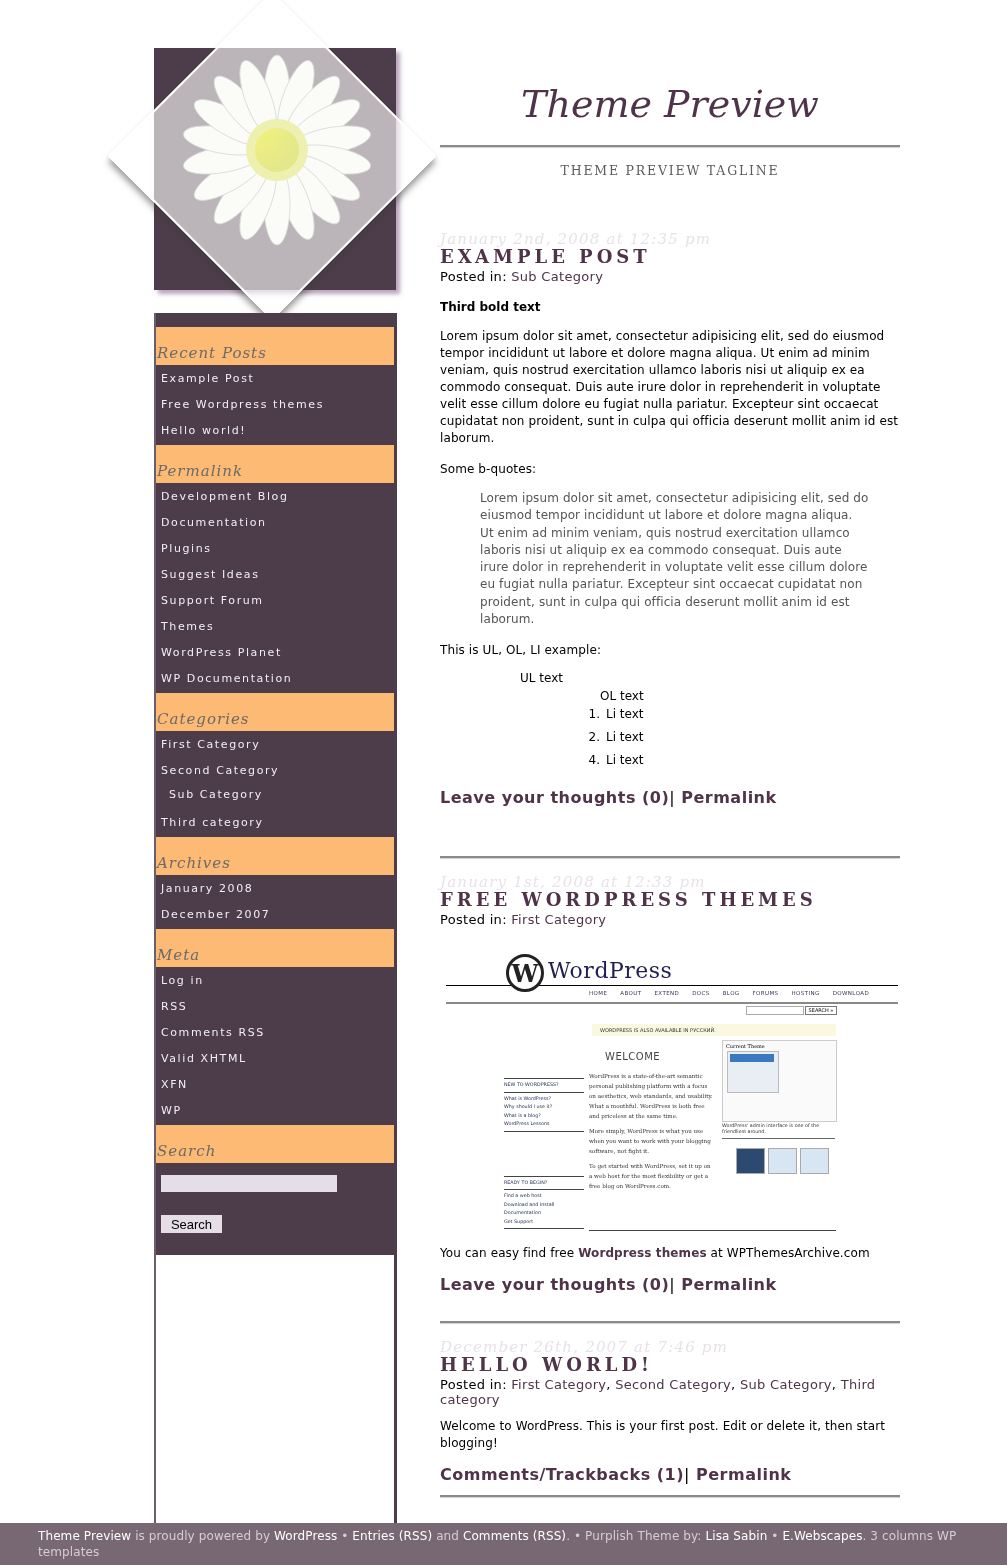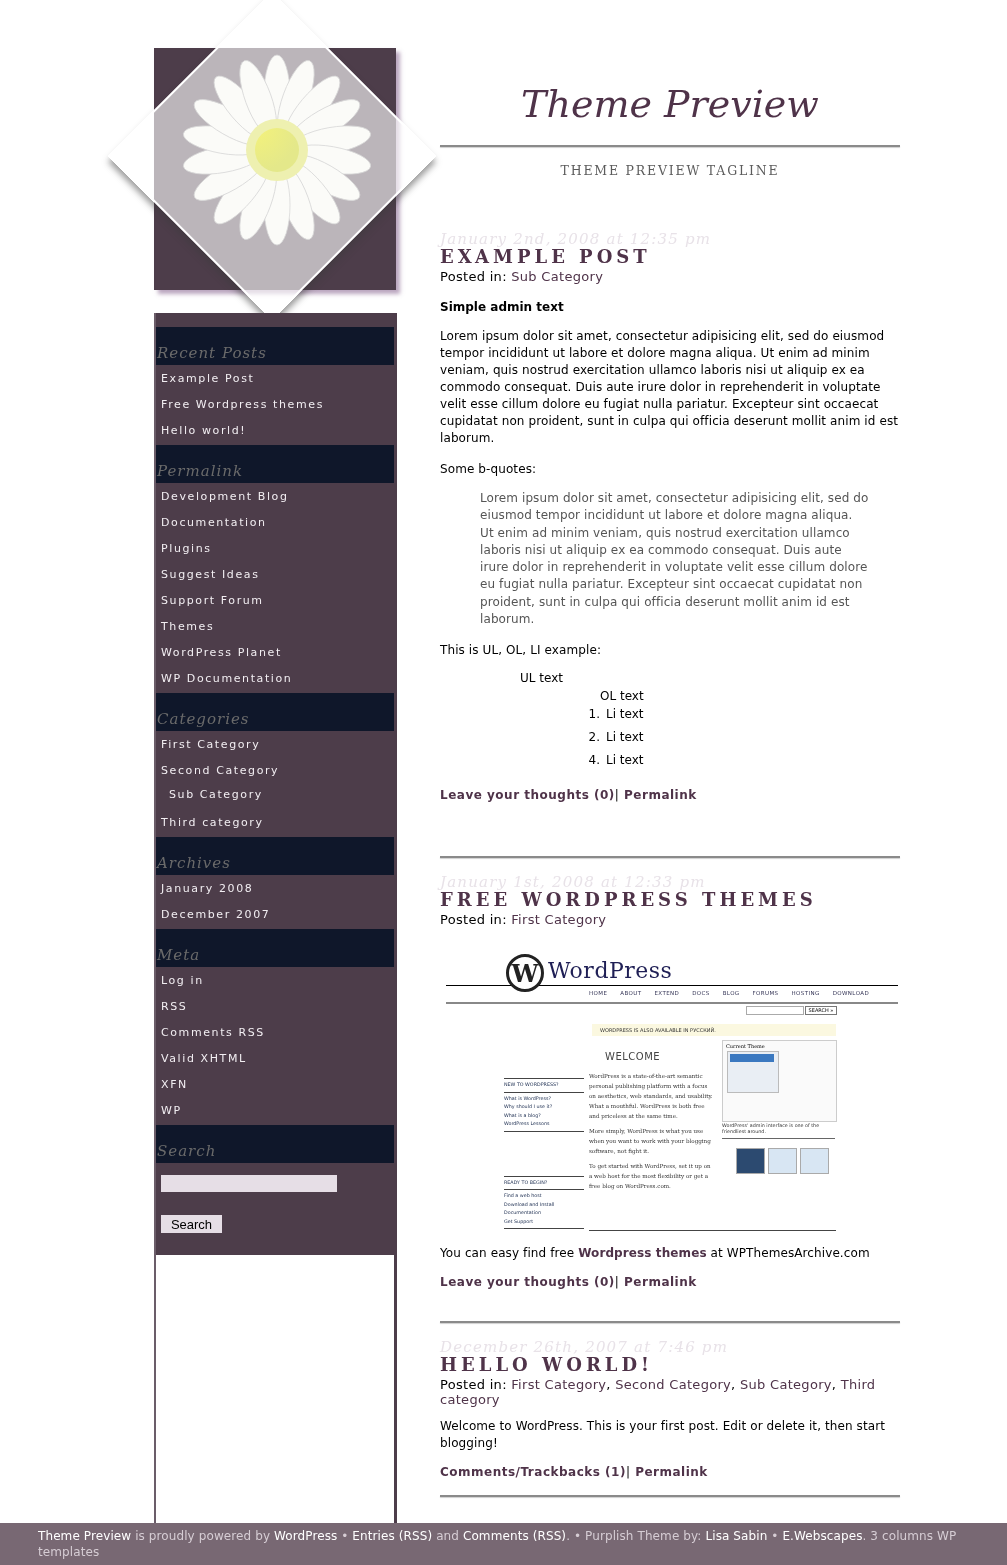--- a/index.html
+++ b/index.html
@@ -13,21 +13,21 @@
   .logo-diamond { position:absolute; left:49px; top:40px; width:228px; height:228px;
                   transform:rotate(45deg); transform-origin:center;
                   background:rgba(255,255,255,0.62); border:2px solid #ffffff;
                   box-shadow:4px 4px 6px rgba(60,60,60,0.5); }
   .flower { position:absolute; left:70px; top:50px; width:200px; height:200px; }
 
   
   .sidebar { position:absolute; left:154px; top:313px; width:238px; height:1210px;
              border-left:2px solid #6b5d69; border-right:3px solid #4d3d4a; background:#fff; }
   .sidebar-topbar { height:14px; background:#4d3d4a; }
-  .widget-title { height:38px; background:#0f172a; display:flex; align-items:flex-end;
+  .widget-title { height:38px; background:#fdba74; display:flex; align-items:flex-end;
                   font-family:"DejaVu Serif", serif; font-style:italic; font-size:15px; color:#6a6a6a;
                   letter-spacing:1px; padding:0 0 3px 1px; box-sizing:border-box; }
   .widget-list { background:#4d3d4a; padding:2px 0 0 0; margin:0; list-style:none; }
   .widget-list li { height:26px; line-height:24px; padding-left:5px; font-size:11px; letter-spacing:1.6px;
                     color:#f2eef2; white-space:nowrap; }
   .widget-list li.sub { padding-left:13px; height:26px; }
   .search-box { background:#4d3d4a; height:92px; position:relative; }
   .search-input { position:absolute; left:5px; top:12px; width:176px; height:17px; border:none;
                   background:#e6dee6; padding:0; }
   .search-btn { position:absolute; left:5px; top:52px; width:61px; height:18px; border:none;
@@ -49,21 +49,21 @@
                 color:#4f3349; height:22px; line-height:20px; }
   .posted-in { font-size:13px; color:#000; letter-spacing:0.3px; }
   .posted-in .cat { color:#4f3349; }
   .bold-line { font-weight:bold; font-size:12px; margin-top:16px; }
   .para { font-size:12px; line-height:17px; margin-top:14px; letter-spacing:0.1px; }
   .bquote { font-size:12px; line-height:17.3px; color:#555; margin:12px 30px 0 40px; letter-spacing:0.1px; }
   .ul-text { margin-left:80px; font-size:12px; margin-top:12px; }
   .ol-text { margin-left:160px; font-size:12px; margin-top:4px; }
   .li-row { margin-left:140px; font-size:12px; height:23px; line-height:23px; }
   .li-num { display:inline-block; width:20px; text-align:right; margin-right:6px; }
-  .post-links { font-size:12px; font-weight:bold; color:#4f3349; letter-spacing:0.5px; }
+  .post-links { font-size:16px; font-weight:bold; color:#4f3349; letter-spacing:0.5px; }
   .post-links .sep { color:#000; font-weight:normal; }
   .wp-link { color:#4f3349; font-weight:bold; }
 
   
   .wp-shot { position:absolute; left:446px; top:948px; width:452px; height:285px; background:#fff; }
   .wp-logo-circle { position:absolute; left:60px; top:6px; width:38px; height:38px; border-radius:50%;
                     border:3px solid #222; box-sizing:border-box; background:#fff; font-family:"DejaVu Serif", serif;
                     font-size:24px; font-weight:bold; text-align:center; line-height:33px; color:#222; }
   .wp-logo-text { position:absolute; left:102px; top:10px; font-family:"DejaVu Serif", serif; font-size:22px;
                   color:#1f1f55; letter-spacing:0.5px; }
@@ -195,21 +195,21 @@
   </div>
 </div>
 
 <div class="post" style="top:231px;">
   <div class="post-date">January 2nd, 2008 at 12:35 pm</div>
   <div class="post-title">EXAMPLE POST</div>
   <div class="posted-in">
     <span>Posted in:</span>
     <span class="cat">Sub Category</span>
   </div>
-  <div class="bold-line">Simple admin text</div>
+  <div class="bold-line">Third bold text</div>
   <div class="para">Lorem ipsum dolor sit amet, consectetur adipisicing elit, sed do eiusmod tempor incididunt ut labore et dolore magna aliqua. Ut enim ad minim veniam, quis nostrud exercitation ullamco laboris nisi ut aliquip ex ea commodo consequat. Duis aute irure dolor in reprehenderit in voluptate velit esse cillum dolore eu fugiat nulla pariatur. Excepteur sint occaecat cupidatat non proident, sunt in culpa qui officia deserunt mollit anim id est laborum.</div>
   <div class="para">Some b-quotes:</div>
   <div class="bquote">Lorem ipsum dolor sit amet, consectetur adipisicing elit, sed do eiusmod tempor incididunt ut labore et dolore magna aliqua. Ut enim ad minim veniam, quis nostrud exercitation ullamco laboris nisi ut aliquip ex ea commodo consequat. Duis aute irure dolor in reprehenderit in voluptate velit esse cillum dolore eu fugiat nulla pariatur. Excepteur sint occaecat cupidatat non proident, sunt in culpa qui officia deserunt mollit anim id est laborum.</div>
   <div class="para" style="margin-top:14px;">This is UL, OL, LI example:</div>
   <div class="ul-text">UL text</div>
   <div class="ol-text">OL text</div>
   <div class="li-row"><span class="li-num">1.</span><span>Li text</span></div>
   <div class="li-row"><span class="li-num">2.</span><span>Li text</span></div>
   <div class="li-row"><span class="li-num">4.</span><span>Li text</span></div>
   <div class="post-links" style="margin-top:16px;">

